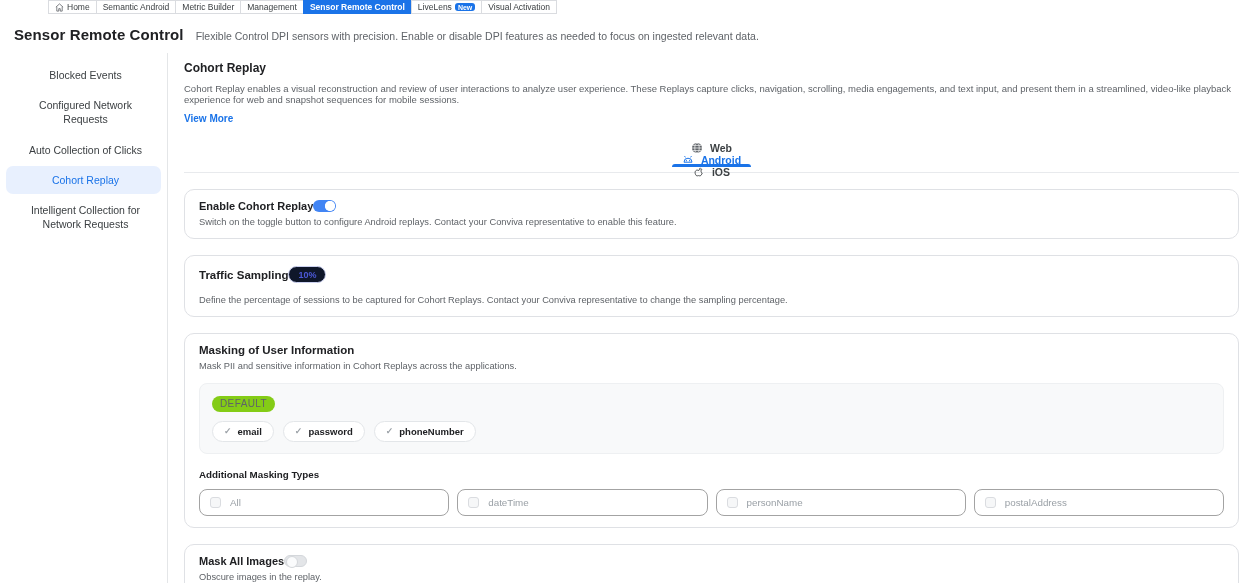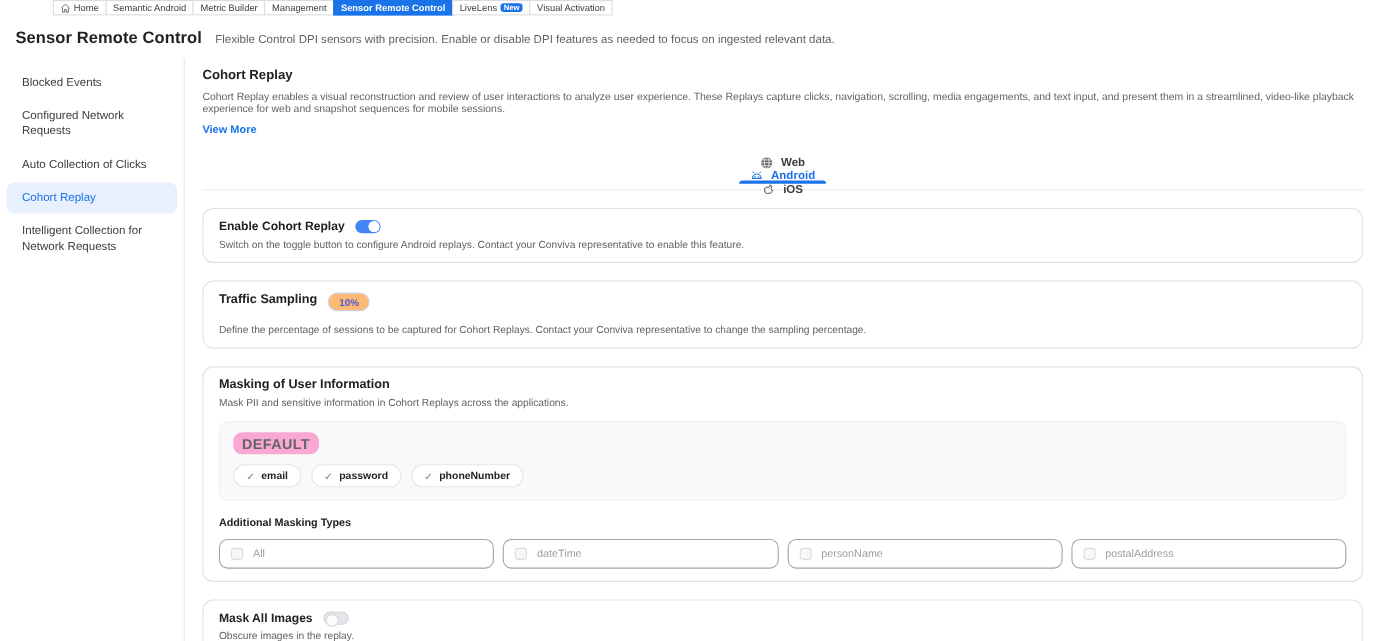--- a/index.html
+++ b/index.html
@@ -19,64 +19,64 @@
 
   
   .page-header { display:flex; align-items:baseline; gap:12px; padding:12px 16px 10px 14px; }
   .page-title { font-size:15px; font-weight:bold; letter-spacing:.1px; }
   .page-sub { font-size:10.5px; color:#5f6368; }
 
   
   .body-wrap { display:flex; align-items:stretch; height:calc(100% - 52px); }
   .sidebar { width:168px; flex:0 0 168px; border-right:1px solid #e4e6e8; padding-top:6px; }
   .side-item { font-size:10.5px; color:#3c4043; padding:7px 10px 7px 14px; margin:2px 6px 2px 6px;
-               border-radius:7px; line-height:1.35; cursor:pointer; }
+               border-radius:7px; line-height:1.35; cursor:pointer;text-align:center; }
   .side-item.active { background:#e8f0fe; color:#1a73e8; }
 
   .main { flex:1; padding:6px 16px 0 16px; min-width:0; }
   .main-title { font-size:12px; font-weight:bold; margin-top:2px; }
   .main-desc { font-size:9.5px; color:#5f6368; margin-top:8px; }
   .view-more { font-size:10px; color:#1a73e8; font-weight:bold; margin-top:8px; display:inline-block; cursor:pointer; }
 
   
   .ptabs { display:flex; align-items:center; margin-top:16px; border-bottom:1px solid #e8eaed; height:31px;flex-direction:column; }
   .ptab { position:relative; display:flex; align-items:center; gap:7px; padding:0 24px; height:100%;
           font-size:10.5px; font-weight:bold; color:#3c4043; cursor:pointer; }
   .ptab.active { color:#1a73e8; }
   .ptab.active::after { content:""; position:absolute; left:14px; right:14px; bottom:-1px;
                         height:3px; border-radius:3px 3px 0 0; background:#1a73e8; }
   .ptab-sep { width:1px; height:13px; background:#dadce0; }
   .ptab svg { display:block; }
 
   
   .card { border:1px solid #dfe1e5; border-radius:10px; padding:10px 14px 11px 14px; margin-top:16px; }
-  .card-title-row { display:flex; gap:10px; }
+  .card-title-row { display:flex; align-items:center; }
   .card-title { font-size:11px; font-weight:bold; }
   .card-sub { font-size:9.3px; color:#5f6368; margin-top:5px; }
   .card-sub.gap { margin-top:12px; }
 
   
   .toggle { width:23px; height:12px; border-radius:7px; position:relative; cursor:pointer; flex:0 0 auto; }
   .toggle.on { background:#8ab4f8; }
   .toggle.on::after { content:""; position:absolute; right:1px; top:1px; width:10px; height:10px;
                       border-radius:50%; background:#1a73e8; box-shadow:0 0 0 1.5px #fff inset; background:#fff; }
   .toggle.on { background:#4285f4; }
   .toggle.off { background:#e3e5e8; border:1px solid #d4d7db; }
   .toggle.off::after { content:""; position:absolute; left:1px; top:0.5px; width:10px; height:10px;
                        border-radius:50%; background:#fafbfc; border:1px solid #d4d7db; }
 
   
-  .pct-badge { font-size:9px; font-weight:bold; color:#4c59d8; background:#fdba74;
+  .pct-badge { font-size:9px; font-weight:bold; color:#4c59d8; background:#0f172a;
                border:1px solid #ccd1f0; border-radius:10px; padding:2.5px 9px; }
 
   
   .default-panel { background:#f8f9fa; border:1px solid #eef0f2; border-radius:8px;
                    padding:9px 12px 11px 12px; margin-top:12px; }
-  .default-badge { display:inline-block; background:#f9a8d4; color:#5f6368; font-size:13px;
-                   font-weight:bold; letter-spacing:.4px; border-radius:8px; padding:2.5px 8px; }
+  .default-badge { display:inline-block; background:#84cc16; color:#5f6368; font-size:10px;
+                   font-weight:normal; letter-spacing:.4px; border-radius:8px; padding:2.5px 8px; }
   .chips { display:flex; gap:9px; margin-top:9px; }
   .chip { display:flex; align-items:center; gap:6px; background:#fff; border:1px solid #e3e6e9;
           border-radius:13px; padding:4px 11px; font-size:9.5px; font-weight:bold; color:#202124; }
   .chip .check { color:#9aa0a6; font-size:9px; }
 
   .add-label { font-size:9.8px; font-weight:bold; margin-top:15px; }
   .field-row { display:flex; gap:8px; margin-top:9px; }
   .cb-field { flex:1; display:flex; align-items:center; gap:9px; height:27px; padding:0 10px;
               border:1px solid #a3a3a3; border-radius:8px; cursor:pointer; }
   .cb-box { width:11px; height:11px; border:1px solid #dadce0; border-radius:3px; background:#f6f7f8; flex:0 0 auto; }

